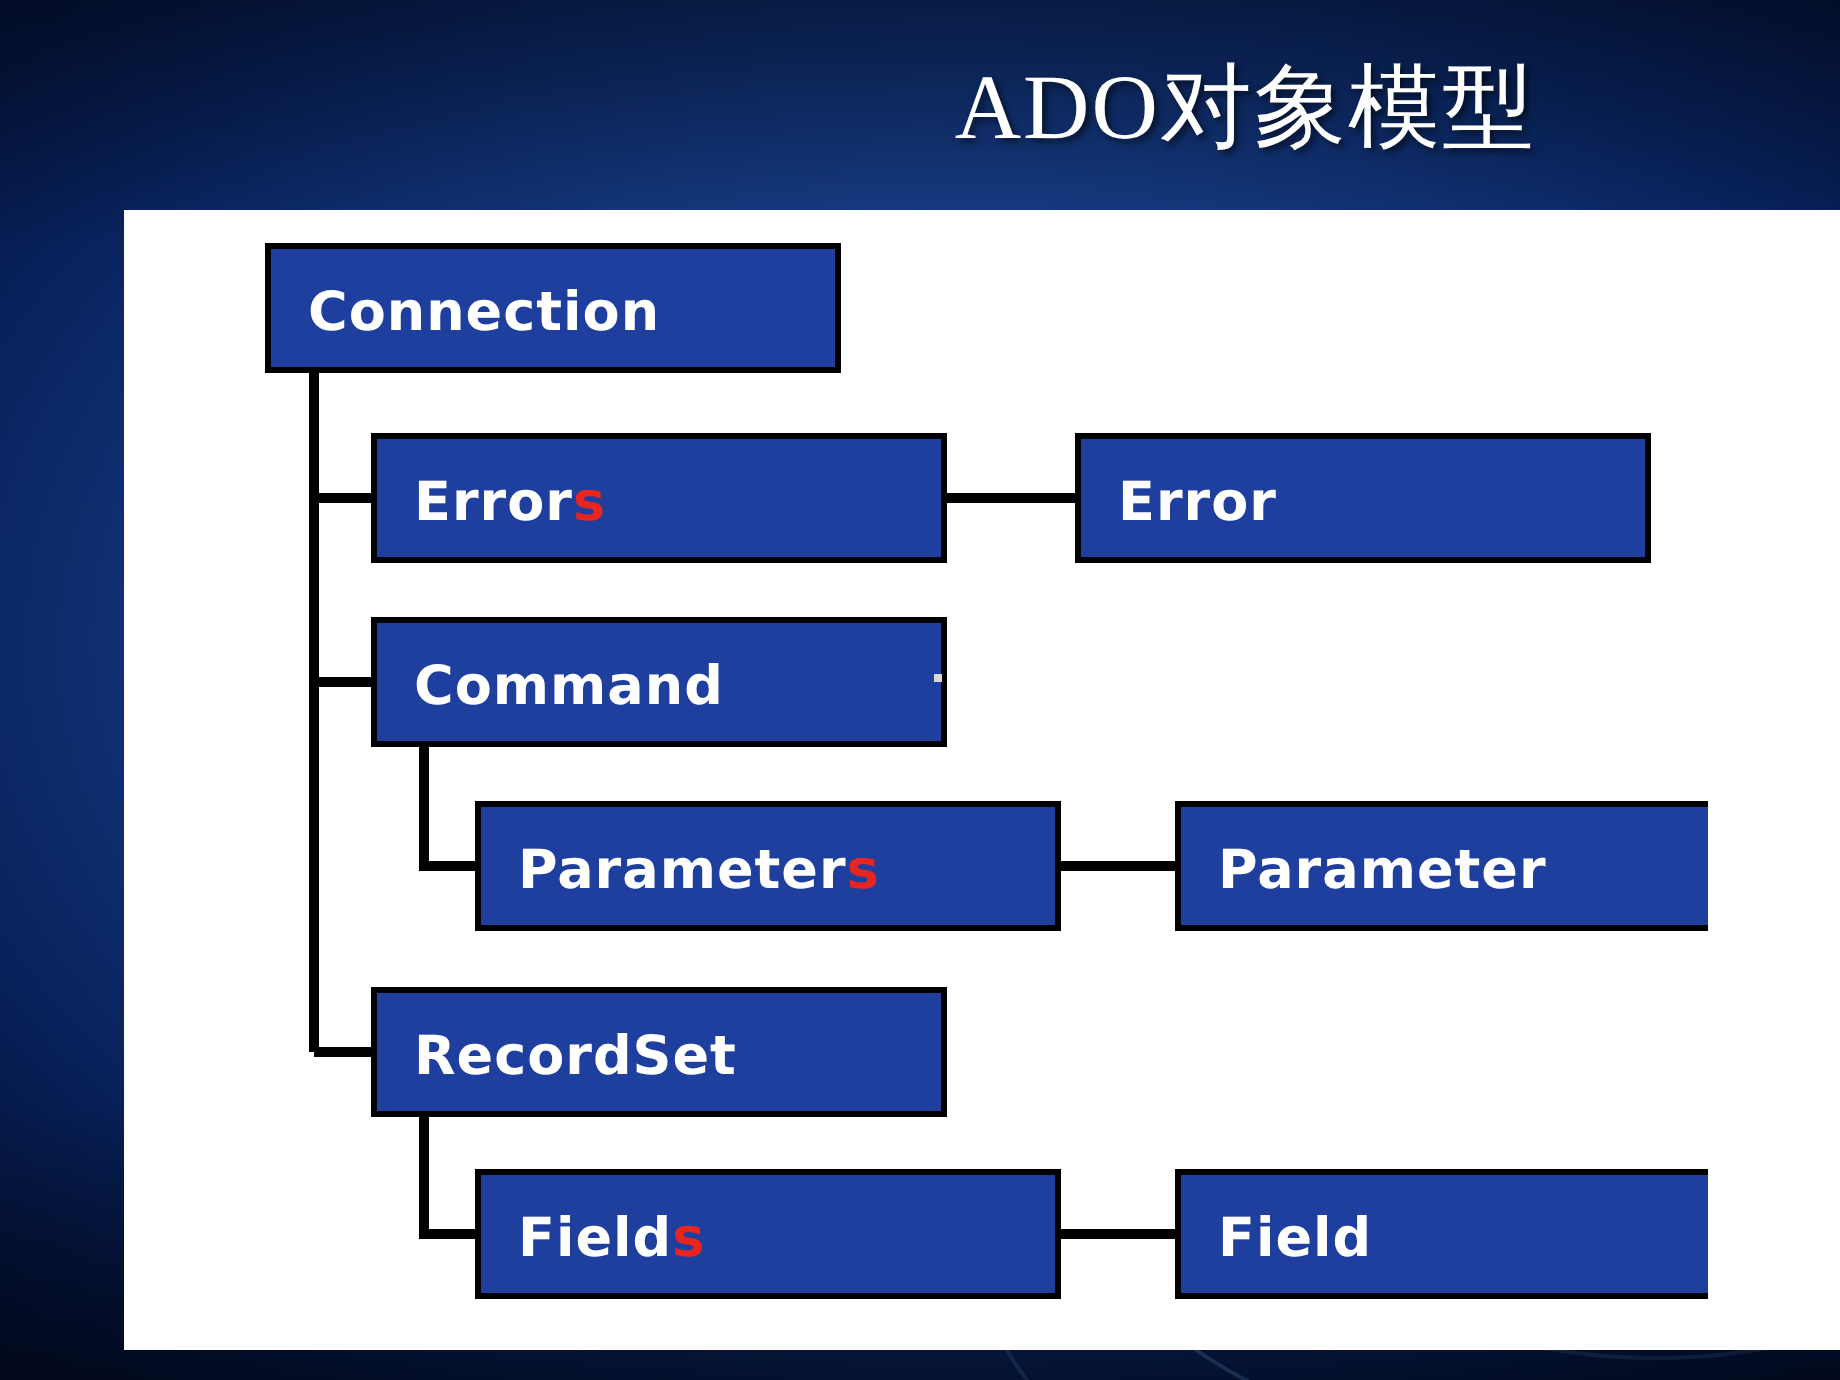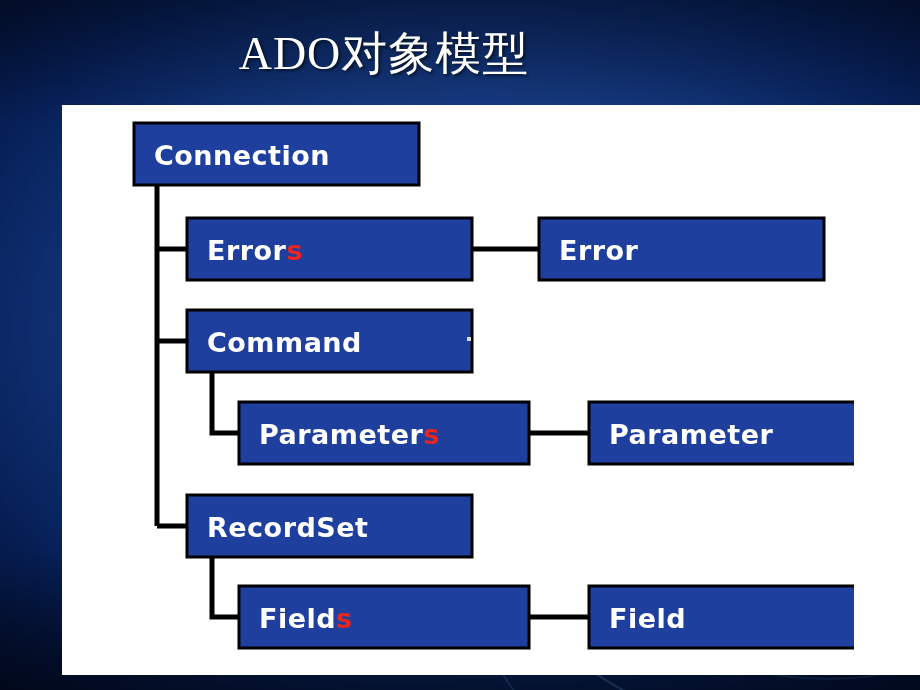--- a/index.html
+++ b/index.html
@@ -35,21 +35,21 @@
   }
   .swoosh.s1 { width: 520px; height: 300px; right: -140px; bottom: -40px; border-color: rgba(130,180,240,0.18); }
   .swoosh.s2 { width: 640px; height: 360px; right: -210px; bottom: -110px; border-color: rgba(130,180,240,0.12); }
   .swoosh.s3 { width: 380px; height: 220px; right: -100px; bottom: 10px; border-color: rgba(130,180,240,0.10); }
 
   .title {
     position: absolute;
     top: 26px;
     left: 0;
     width: 768px;
-    text-align: center;
+    text-align: right;
     color: #ffffff;
     font-family: "Liberation Serif", serif;
     font-size: 46px;
     line-height: 56px;
     letter-spacing: 1px;
     text-shadow: 2px 2px 3px rgba(0,0,0,0.55);
     z-index: 5;
   }
 
   .figure {

